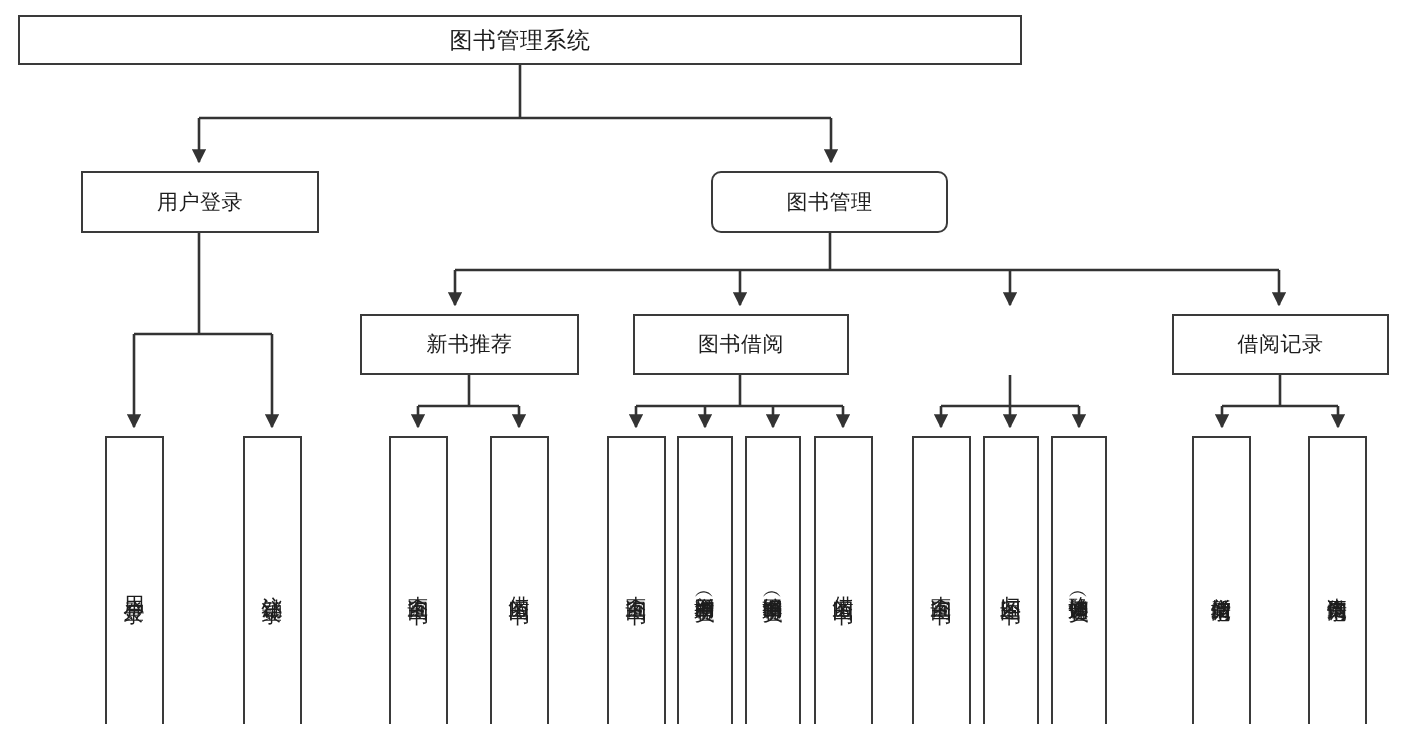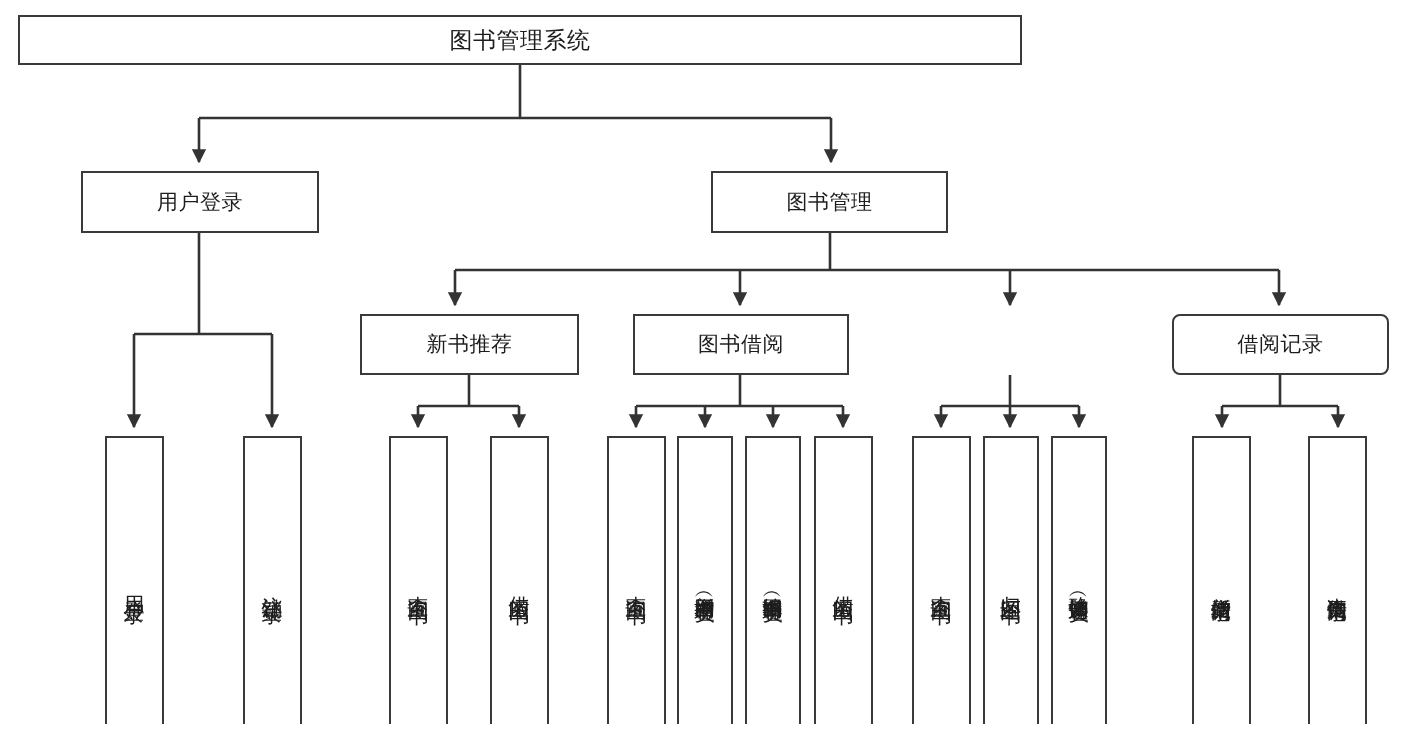--- a/index.html
+++ b/index.html
@@ -54,33 +54,33 @@
   }
   
   .node.lvl1 {
     top: 171px;
     height: 62px;
   }
   .node.lvl1 .label {
     font-size: 21px;
   }
   .node.n-user-login  { left: 81px;  width: 238px; }
-  .node.n-book-manage { left: 711px; width: 237px; }
+  .node.n-book-manage { left: 711px; width: 237px; border-radius: 10px; }
   
   .node.lvl2 {
     top: 314px;
     height: 61px;
   }
   .node.lvl2 .label {
     font-size: 21px;
   }
   .node.n-new-rec   { left: 360px;  width: 219px; }
   .node.n-borrow    { left: 633px;  width: 216px; }
   .node.n-current   { left: 902px;  width: 217px; }
-  .node.n-record    { left: 1172px; width: 217px; border-radius: 8px; }
+  .node.n-record    { left: 1172px; width: 217px; }
   
   .node.leaf {
     top: 436px;
     height: 298px;
     align-items: center;
     justify-content: center;
   }
   .node.leaf .label {
     writing-mode: vertical-rl;
     text-orientation: upright;

